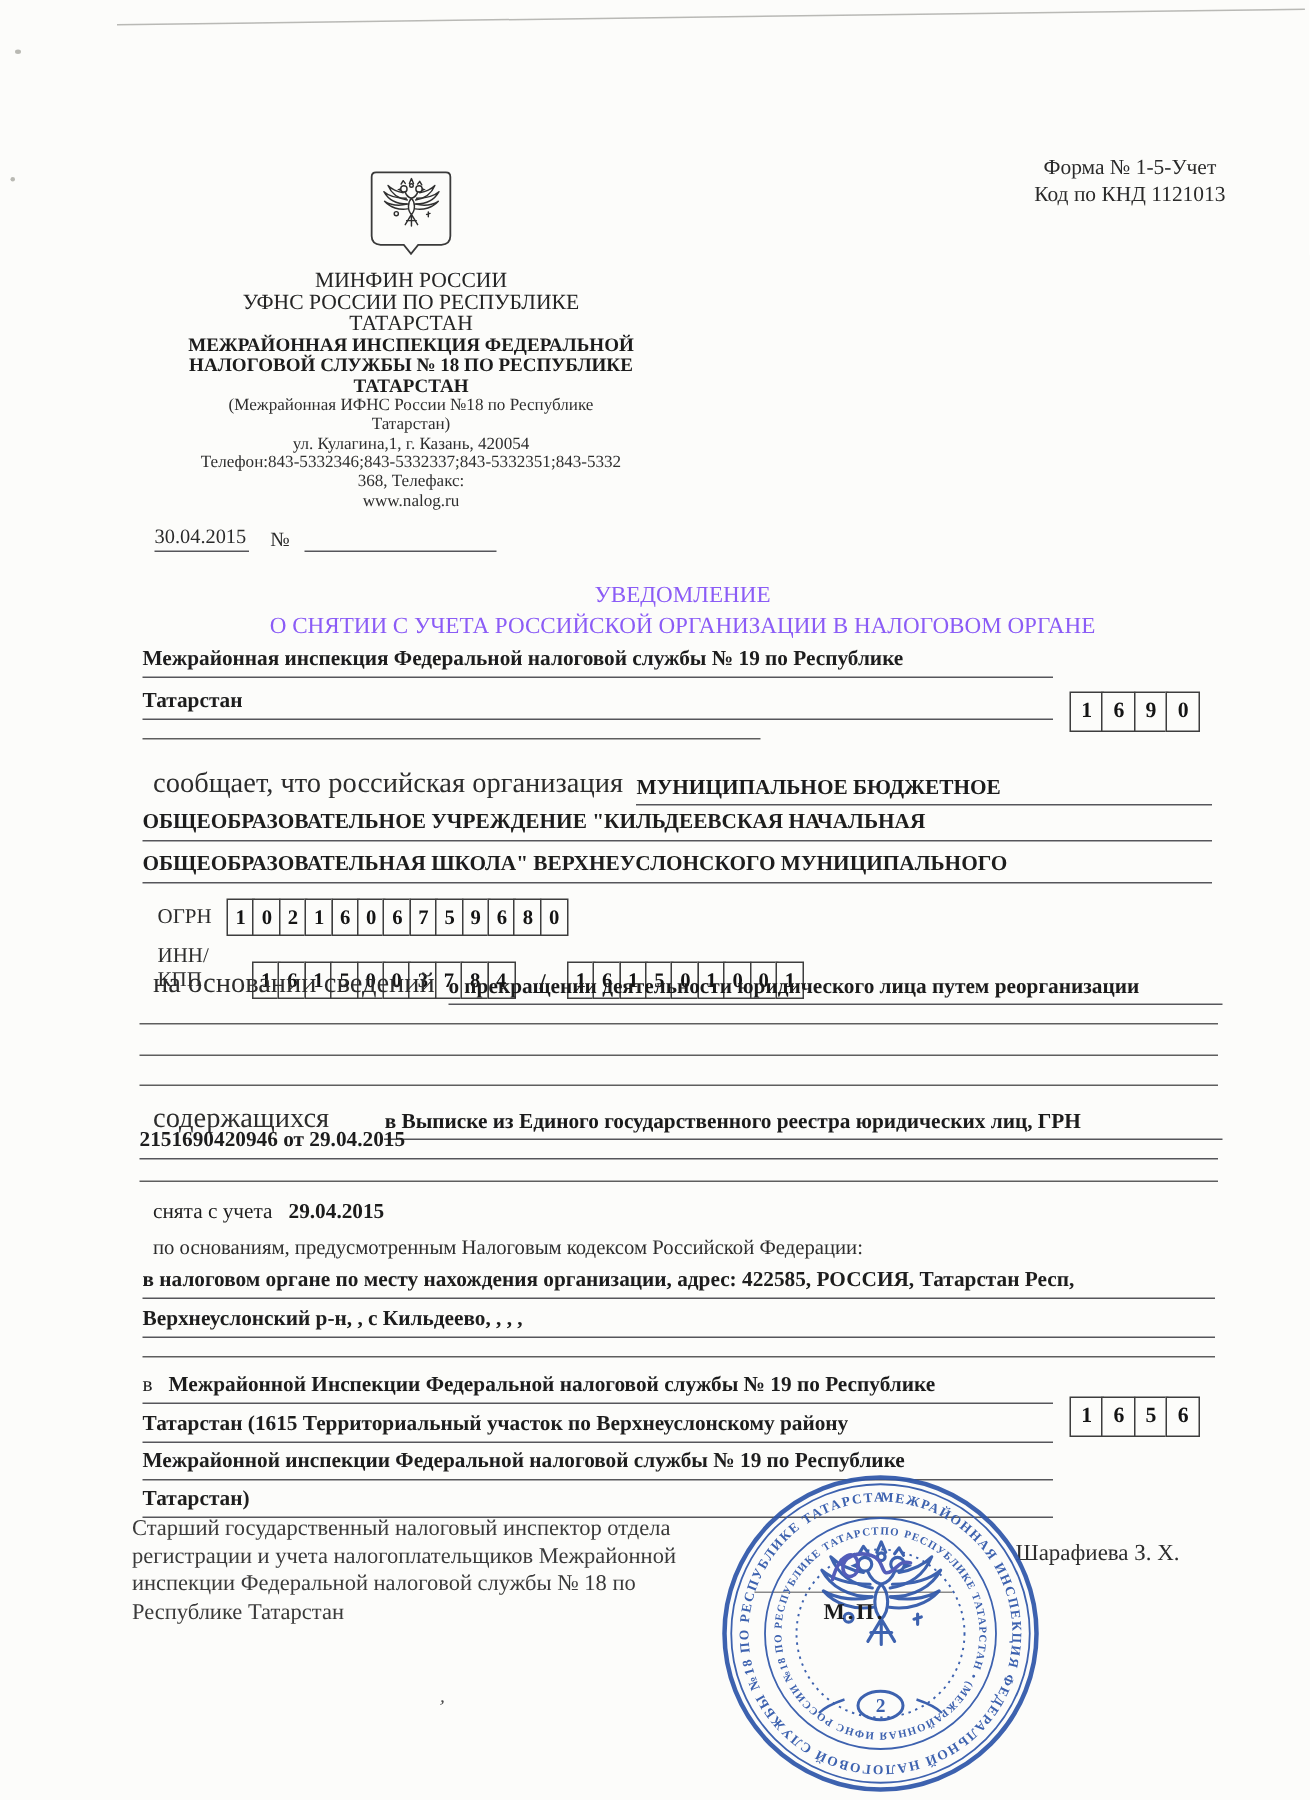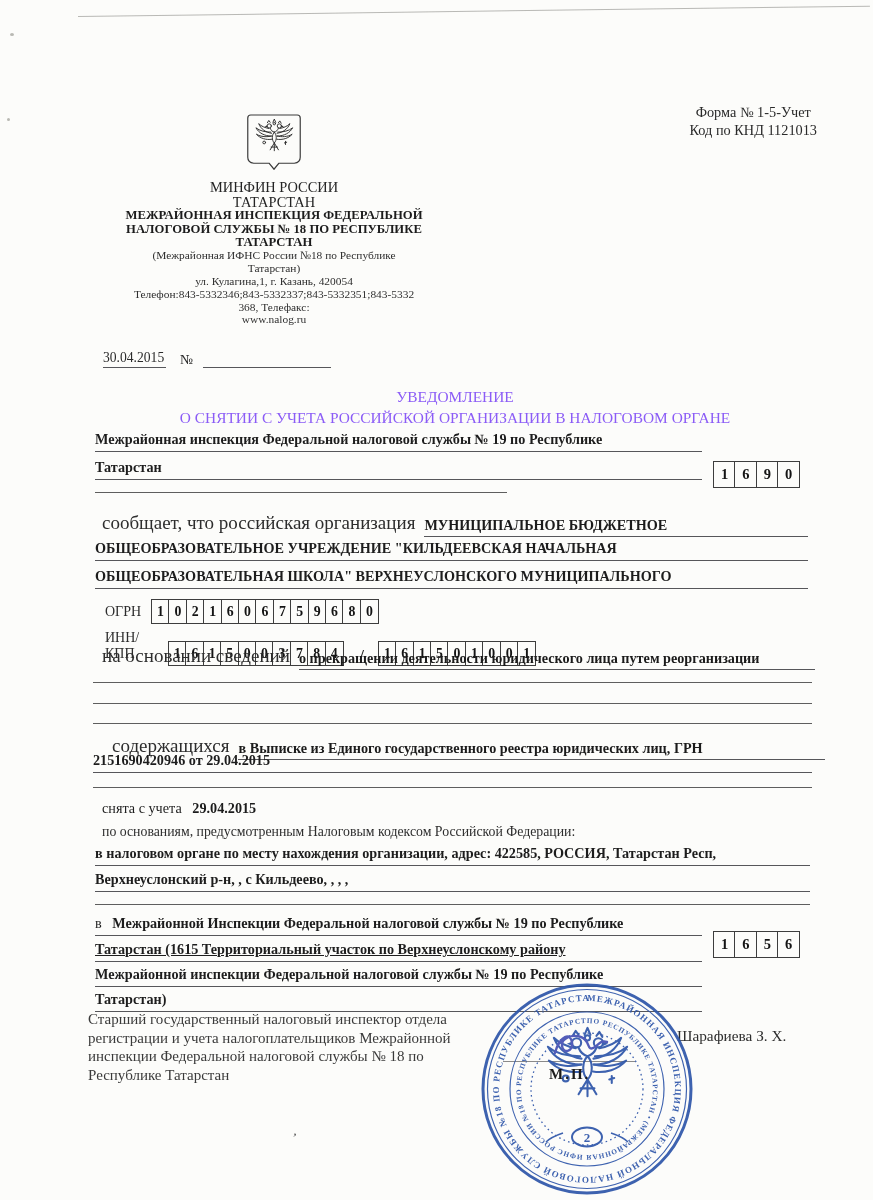--- a/index.html
+++ b/index.html
@@ -92,20 +92,21 @@
   </div>
 
   <div class="letterhead">
     <div class="emblem">
       <svg viewBox="0 0 104 102" width="62" height="68">
         <path d="M13,4 H91 Q96,4 96,9 V75 Q96,84 86,85 H60 L52,95 L44,85 H18 Q8,84 8,75 V9 Q8,4 13,4 Z" fill="none" stroke="#3a3a3a" stroke-width="2"></path>
         <use href="#dbl-eagle" transform="translate(14,7) scale(0.77)"></use>
       </svg>
     </div>
     <div class="lh-big">МИНФИН РОССИИ</div>
+    <div class="lh-big">УФНС РОССИИ ПО РЕСПУБЛИКЕ</div>
     <div class="lh-big">ТАТАРСТАН</div>
     <div class="lh-bold">МЕЖРАЙОННАЯ ИНСПЕКЦИЯ ФЕДЕРАЛЬНОЙ</div>
     <div class="lh-bold">НАЛОГОВОЙ СЛУЖБЫ № 18 ПО РЕСПУБЛИКЕ</div>
     <div class="lh-bold">ТАТАРСТАН</div>
     <div class="lh-small">(Межрайонная ИФНС России №18 по Республике</div>
     <div class="lh-small">Татарстан)</div>
     <div class="lh-small">ул. Кулагина,1, г. Казань, 420054</div>
     <div class="lh-small">Телефон:843-5332346;843-5332337;843-5332351;843-5332</div>
     <div class="lh-small">368, Телефакс:</div>
     <div class="lh-small">www.nalog.ru</div>
@@ -193,21 +194,21 @@
   </div>
 
   <div class="frow" style="top:645px;left:102px;width:713px;">
     <span class="lbl">на основании сведений</span>
     <span class="val">о прекращении деятельности юридического лица путем реорганизации</span>
   </div>
   <div class="eline" style="top:662px;left:93px;width:719px;"></div>
   <div class="eline" style="top:683px;left:93px;width:719px;"></div>
   <div class="eline" style="top:703px;left:93px;width:719px;"></div>
 
-  <div class="frow" style="top:735px;left:112px;width:713px;">
+  <div class="frow" style="top:735px;left:102px;width:713px;gap:28px;">
     <span class="lbl">содержащихся</span>
     <span class="val">в Выписке из Единого государственного реестра юридических лиц, ГРН</span>
   </div>
   <div class="row ul b" style="top:752px;left:93px;width:719px;">2151690420946 от 29.04.2015</div>
   <div class="eline" style="top:767px;left:93px;width:719px;"></div>
 
   <div class="row" style="top:800px;left:102px;">
     <span>снята с учета</span>
     <span>&nbsp;</span>
     <span class="b">29.04.2015</span>
@@ -215,21 +216,21 @@
   <div class="row" style="top:823px;left:102px;font-size:13.8px;color:#2d2d2d;">по основаниям, предусмотренным Налоговым кодексом Российской Федерации:</div>
   <div class="row ul b" style="top:845px;left:95px;width:715px;">в налоговом органе по месту нахождения организации, адрес: 422585, РОССИЯ, Татарстан Респ,</div>
   <div class="row ul b" style="top:871px;left:95px;width:715px;">Верхнеуслонский р-н, , с Кильдеево, , , ,</div>
   <div class="eline" style="top:884px;left:95px;width:715px;"></div>
 
   <div class="row ul" style="top:915px;left:95px;width:607px;">
     <span>в</span>
     <span>&nbsp;</span>
     <span class="b">Межрайонной Инспекции Федеральной налоговой службы № 19 по Республике</span>
   </div>
-  <div class="row ul b" style="top:941px;left:95px;width:607px;text-decoration:underline;">Татарстан  (1615 Территориальный участок по Верхнеуслонскому району</div>
+  <div class="row ul b" style="top:941px;left:95px;width:607px;">Татарстан  (1615 Территориальный участок по Верхнеуслонскому району</div>
   <div class="cellrow cell-lg" style="top:931px;left:713px;">
     <div class="cells">
       <span class="cell">1</span>
       <span class="cell">6</span>
       <span class="cell">5</span>
       <span class="cell">6</span>
     </div>
   </div>
   <div class="row ul b" style="top:966px;left:95px;width:607px;">Межрайонной инспекции Федеральной налоговой службы № 19 по Республике</div>
   <div class="row ul b" style="top:991px;left:95px;width:607px;">Татарстан)</div>

